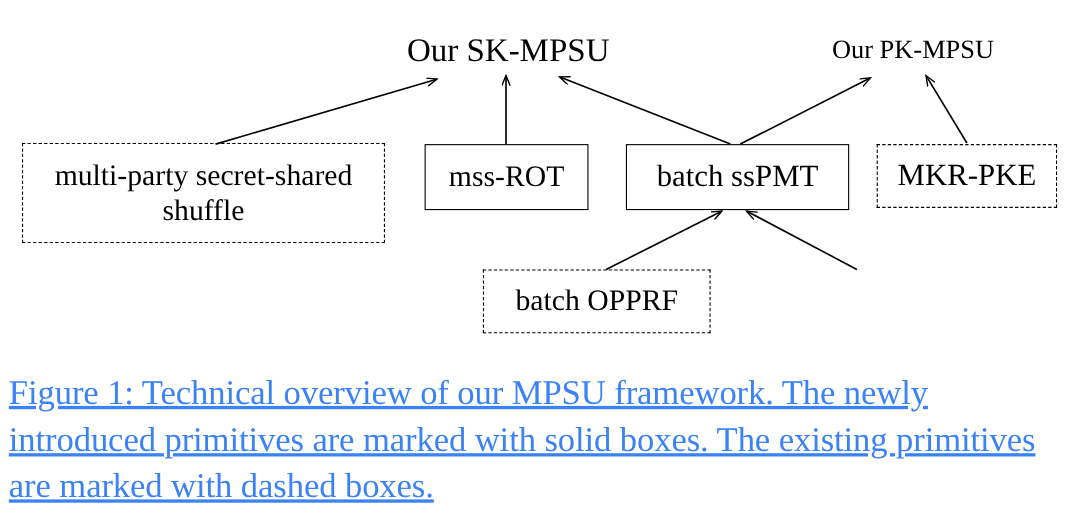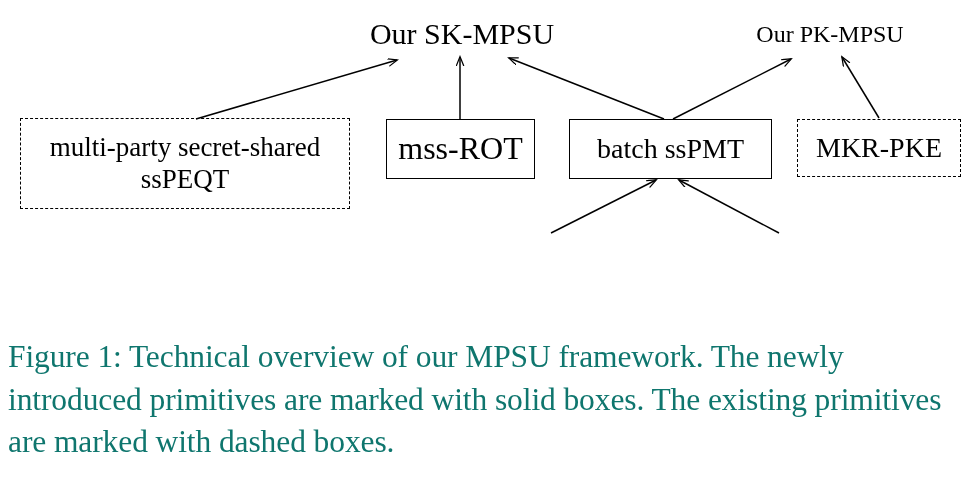--- a/index.html
+++ b/index.html
@@ -14,21 +14,21 @@
     background: #ffffff;
     overflow: hidden;
     font-family: "Liberation Serif", "DejaVu Serif", serif;
     color: #000000;
   }
 
   
   #figure {
     position: absolute;
     left: 0;
-    top: 5px;
+    top: 17px;
     width: 977px;
     height: 320px;
   }
 
   #arrow-layer {
     position: absolute;
     left: 0;
     top: 0;
     width: 977px;
     height: 320px;
@@ -63,22 +63,23 @@
 
   
   #caption {
     position: absolute;
     left: 8px;
     top: 336px;
     width: 962px;
     font-size: 31.5px;
     line-height: 1.35;
     letter-spacing: -0.1px;
-    color: #0f766e;
+    color: #3b82f6;
     text-align: left;
+    text-decoration: underline;
   }
 </style>
 </head>
 <body>
 
 <div id="page">
 
   <div id="figure">
 
     <svg id="arrow-layer" width="977" height="320" viewBox="0 0 977 320">
@@ -101,34 +102,37 @@
     <div class="node plain" style="left:362px; top:8px; width:200px; height:42px; font-size:30px;">
       <span class="node-label">Our SK-MPSU</span>
     </div>
 
     <div class="node plain" style="left:730px; top:8px; width:200px; height:42px; font-size:24px;">
       <span class="node-label">Our PK-MPSU</span>
     </div>
 
     <div class="node dashed" style="left:20px; top:113px; width:330px; height:91px; font-size:27px;">
       <span class="node-label">multi-party secret-shared
-ssPEQT</span>
+shuffle</span>
     </div>
 
-    <div class="node solid" style="left:386px; top:114px; width:149px; height:60px; font-size:32px;text-align:center;">
+    <div class="node solid" style="left:386px; top:114px; width:149px; height:60px; font-size:27px;text-align:center;">
       <span class="node-label">mss-ROT</span>
     </div>
 
     <div class="node solid" style="left:569px; top:114px; width:203px; height:60px; font-size:28px;">
       <span class="node-label">batch ssPMT</span>
     </div>
 
     <div class="node dashed" style="left:797px; top:114px; width:164px; height:58px; font-size:28px;">
       <span class="node-label">MKR-PKE</span>
     </div>
 
+    <div class="node dashed" style="left:439px; top:228px; width:207px; height:58px; font-size:27px;">
+      <span class="node-label">batch OPPRF</span>
+    </div>
 
 
   </div>
 
   <div id="caption">Figure 1: Technical overview of our MPSU framework. The newly introduced primitives are marked with solid boxes. The existing primitives are marked with dashed boxes.</div>
 
 </div>
 
 </body></html>

